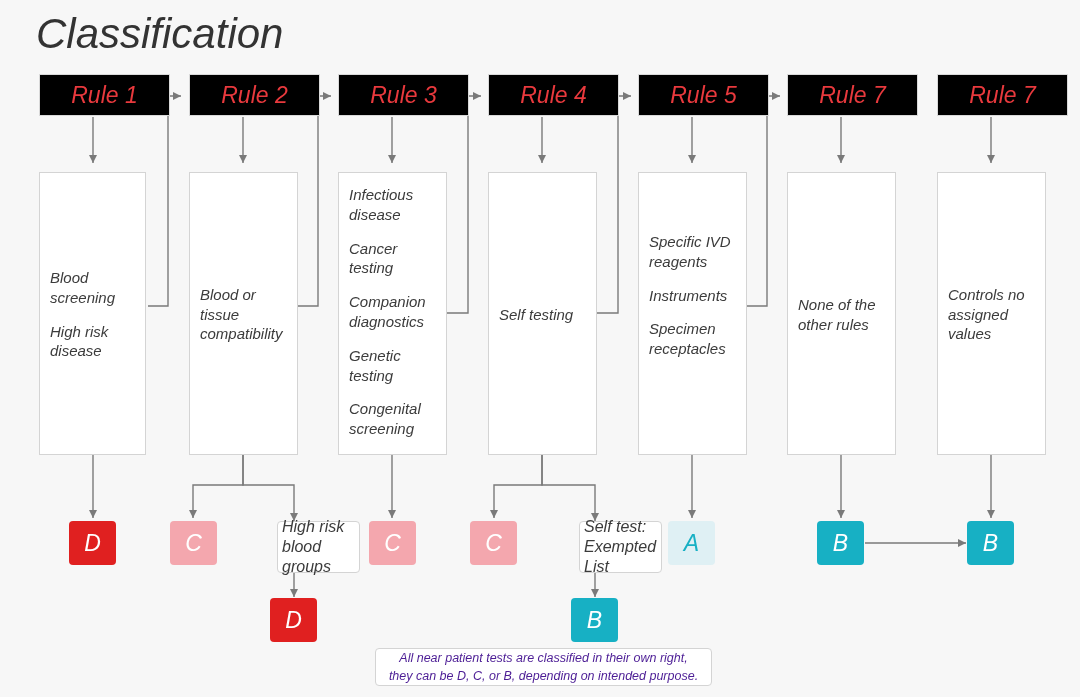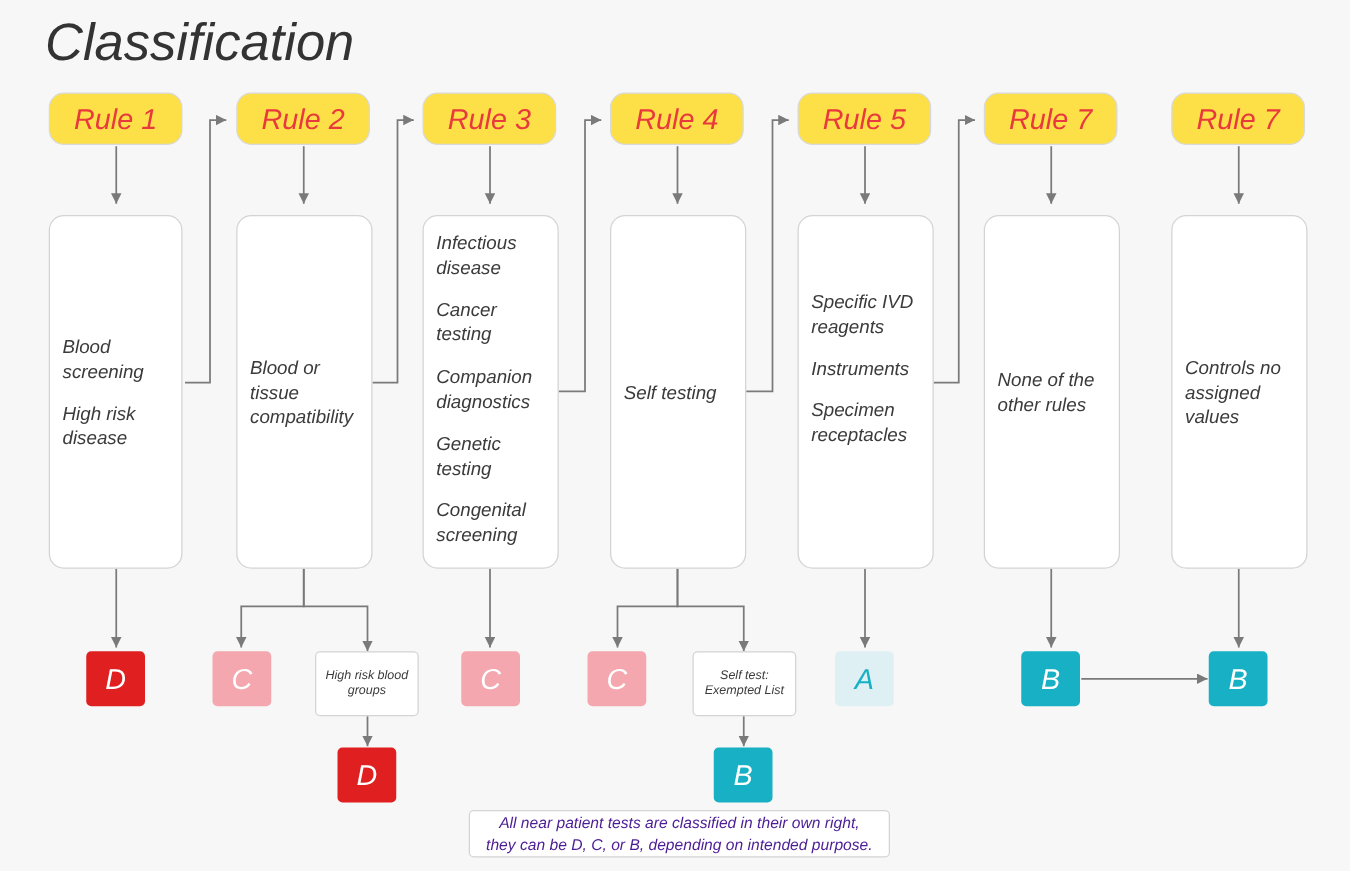--- a/index.html
+++ b/index.html
@@ -33,36 +33,36 @@
     left: 36px;
     top: 10px;
     font-size: 42px;
     color: #333333;
     font-weight: 400;
     letter-spacing: 0px;
     font-family: "Liberation Sans", sans-serif;
   }
   .rule-header {
     position: absolute;
-    width: 107px;
+    width: 131px;
     height: 42px;
     border: 1px solid #d9d9d9;
-    border-radius: 12px;
-    background: #fde047;
+    border-radius: 0;
+    background: #000000;
     color: #e8393d;
     font-size: 23px;
     display: flex;
     align-items: center;
     justify-content: center;
     box-sizing: border-box;
   }
   .content-box {
     position: absolute;
     border: 1px solid #d4d4d4;
-    border-radius: 12px;
+    border-radius: 0;
     background: #ffffff;
     box-sizing: border-box;
     color: #3b3b3b;
     font-size: 15px;
     line-height: 1.32;
     padding: 12px 10px 10px 10px;
     display: flex;
     flex-direction: column;
     justify-content: center;
   }
@@ -102,27 +102,27 @@
     background: #dff0f4;
     color: #17b0c4;
   }
   .white-node {
     position: absolute;
     border: 1px solid #d4d4d4;
     border-radius: 4px;
     background: #ffffff;
     box-sizing: border-box;
     color: #3b3b3b;
-    font-size: 10px;
+    font-size: 16px;
     line-height: 1.25;
     display: flex;
     align-items: center;
     justify-content: center;
-    text-align: center;
     padding: 4px;
+    margin-left: 25px;
   }
   .footnote {
     position: absolute;
     border: 1px solid #d4d4d4;
     border-radius: 4px;
     background: #ffffff;
     box-sizing: border-box;
     color: #4c1d95;
     font-size: 12.5px;
     line-height: 1.45;

